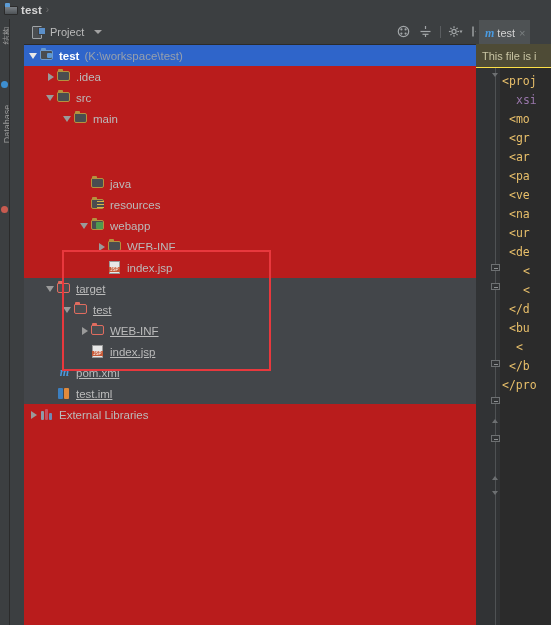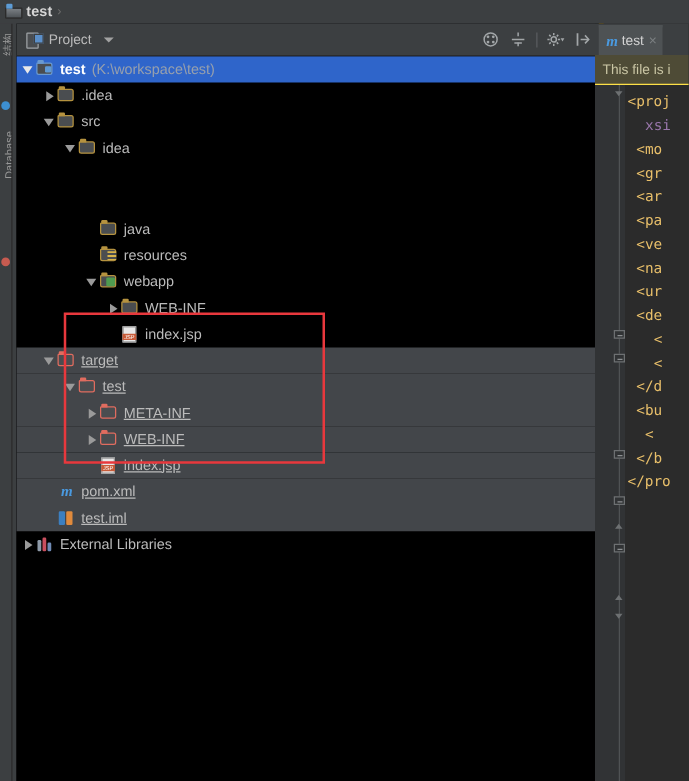--- a/index.html
+++ b/index.html
@@ -94,23 +94,23 @@
   .vdot {
     position: absolute;
     left: 1px;
     width: 7px; height: 7px;
     border-radius: 50%;
   }
 
   
   #project-panel {
     position: absolute;
-    left: 13px; top: 19px;
+    left: 24px; top: 19px;
     width: 466px; height: 606px;
-    background: #000000;
+    background: #b91c1c;
     border-right: 4px solid #eab308;
     overflow: hidden;
   }
   #project-toolbar {
     position: relative;
     height: 25px;
     background: #3c3f41;
     border-bottom: 1px solid #2b2b2b;
     display: flex;
     align-items: center;
@@ -586,21 +586,21 @@
         <span class="ico">
           <span class="fold"></span>
         </span>
         <span class="label">src</span>
       </div>
       <div class="row" style="padding-left: 37px;">
         <span class="arrow down"></span>
         <span class="ico">
           <span class="fold"></span>
         </span>
-        <span class="label">idea</span>
+        <span class="label">main</span>
       </div>
       <div class="row" style="padding-left: 54px; margin-top: 44px;">
         <span class="arrow"></span>
         <span class="ico">
           <span class="fold"></span>
         </span>
         <span class="label">java</span>
       </div>
       <div class="row" style="padding-left: 54px;">
         <span class="arrow"></span>
@@ -636,27 +636,20 @@
           <span class="fold excluded"></span>
         </span>
         <span class="label">target</span>
       </div>
       <div class="row band" style="padding-left: 37px;">
         <span class="arrow down"></span>
         <span class="ico">
           <span class="fold excluded"></span>
         </span>
         <span class="label">test</span>
-      </div>
-      <div class="row band" style="padding-left: 54px;">
-        <span class="arrow right"></span>
-        <span class="ico">
-          <span class="fold excluded"></span>
-        </span>
-        <span class="label">META-INF</span>
       </div>
       <div class="row band" style="padding-left: 54px;">
         <span class="arrow right"></span>
         <span class="ico">
           <span class="fold excluded"></span>
         </span>
         <span class="label">WEB-INF</span>
       </div>
       <div class="row band" style="padding-left: 54px;">
         <span class="arrow"></span>

